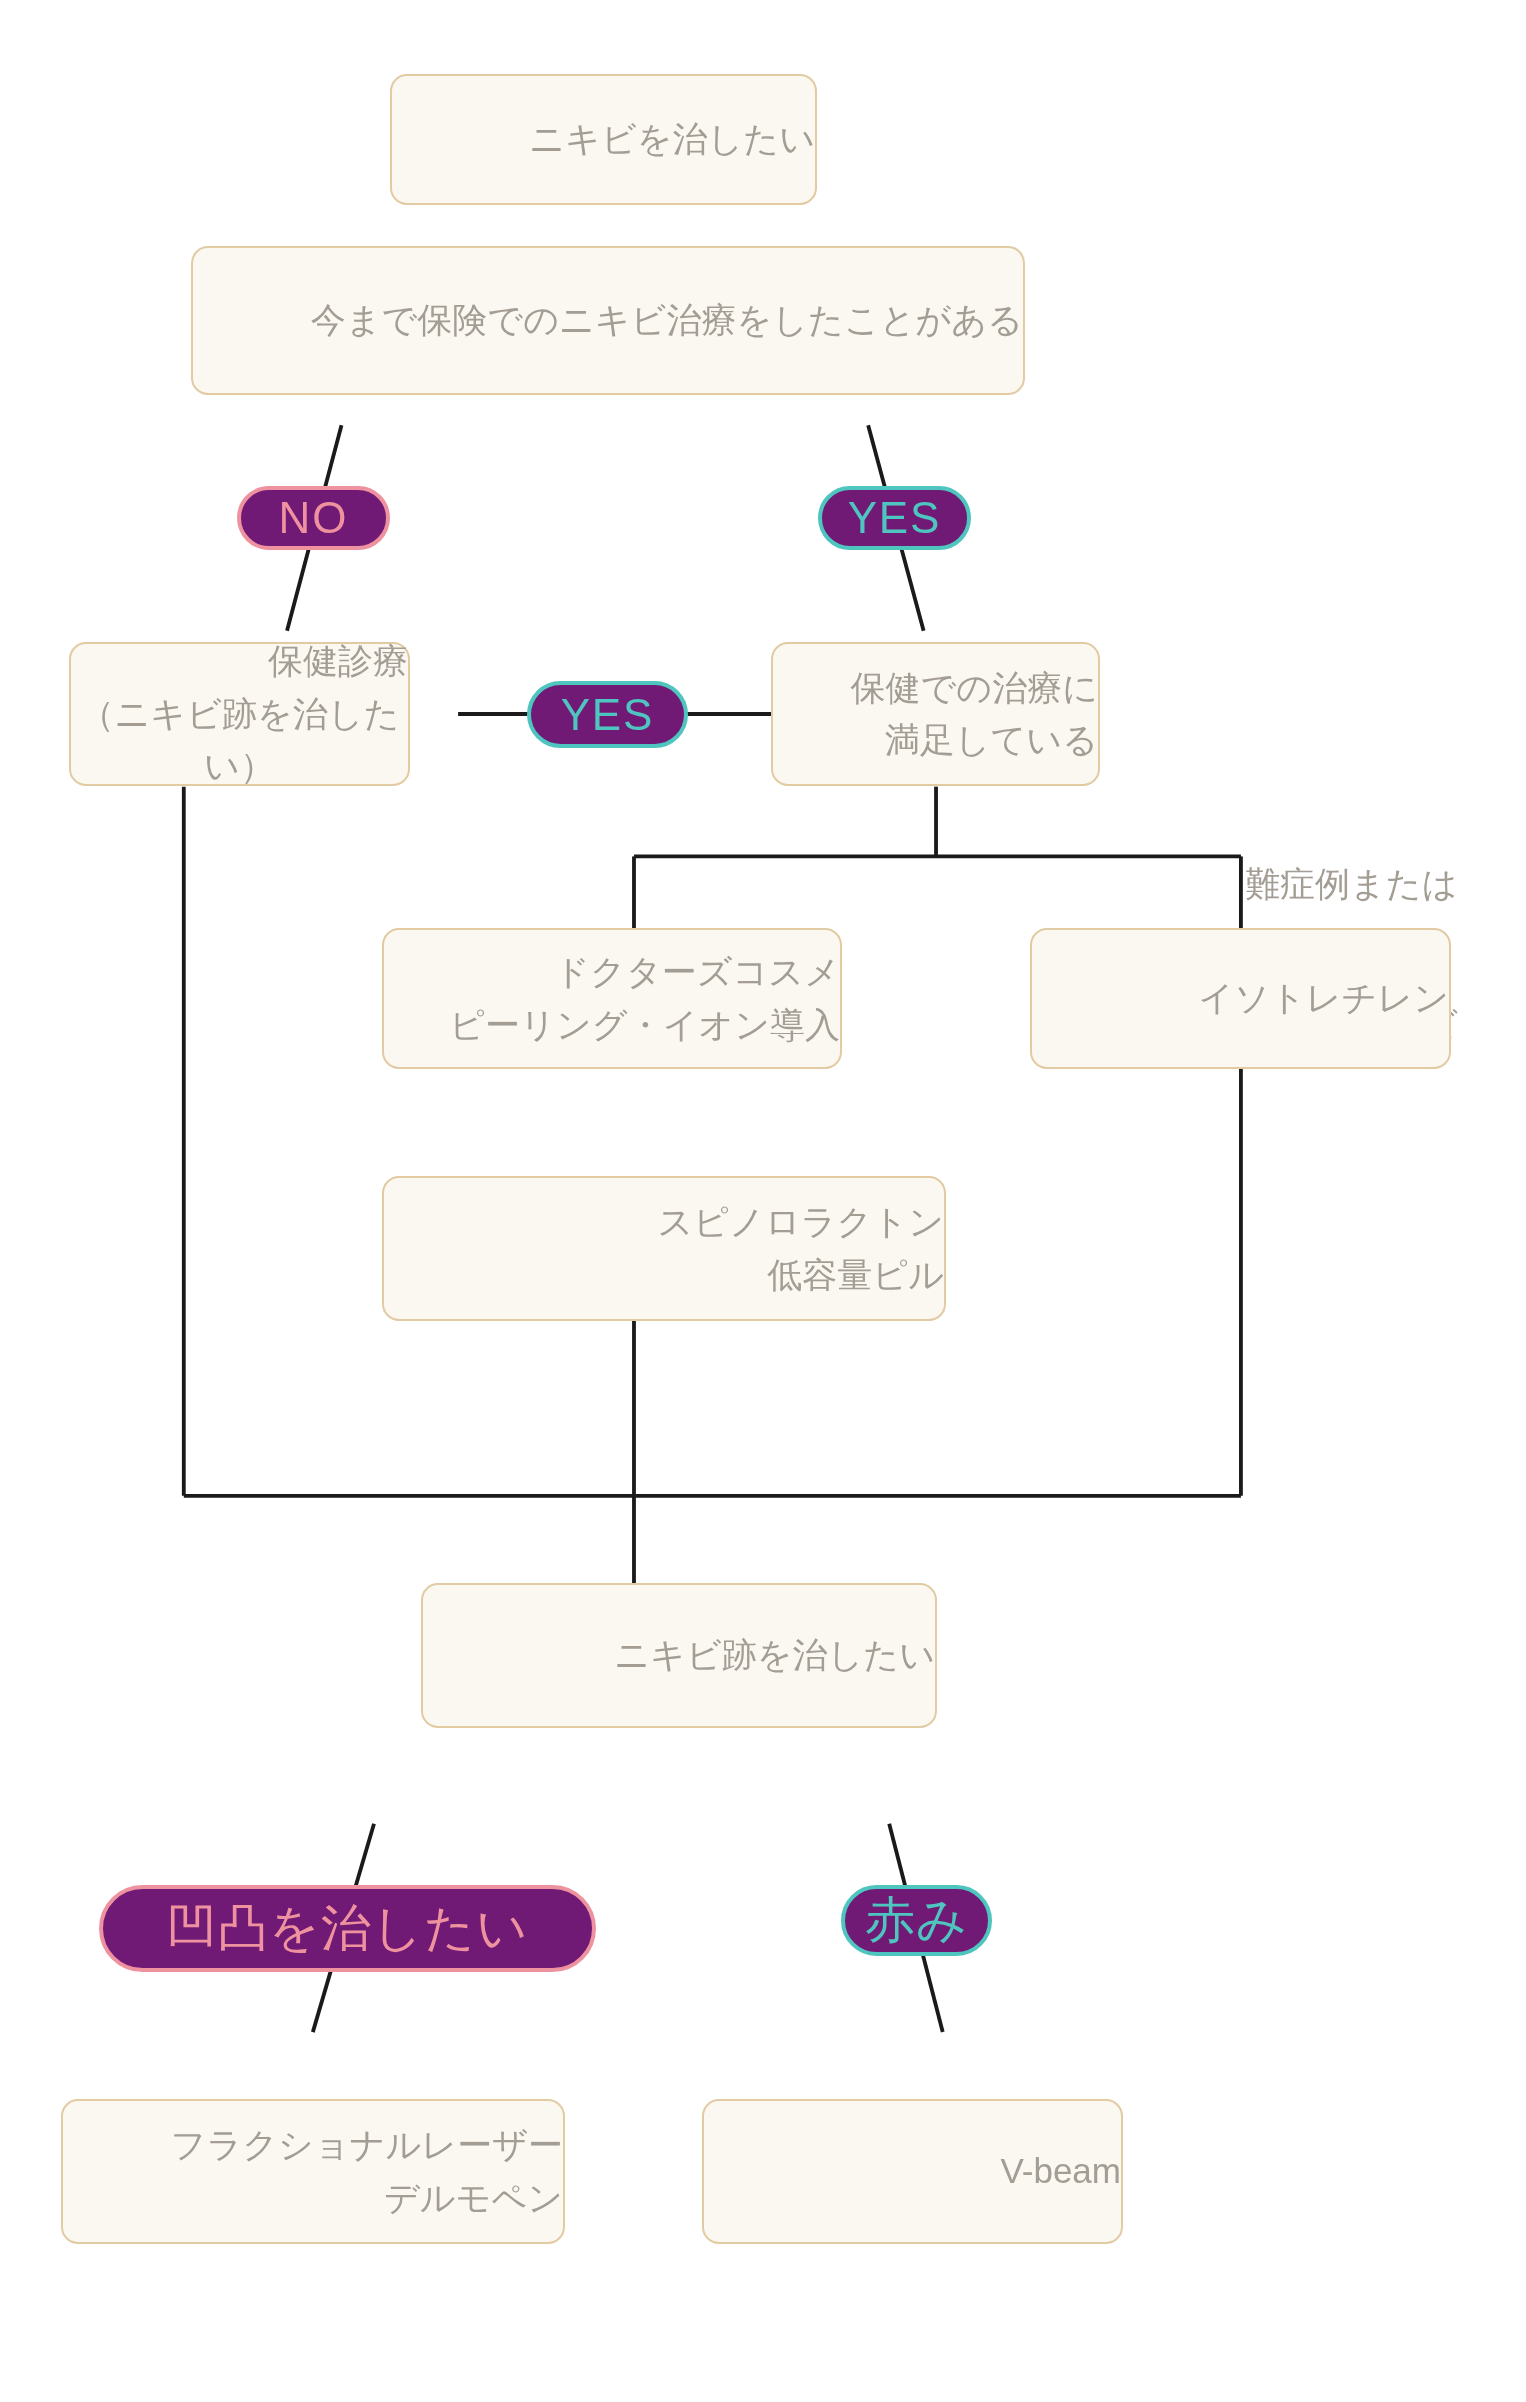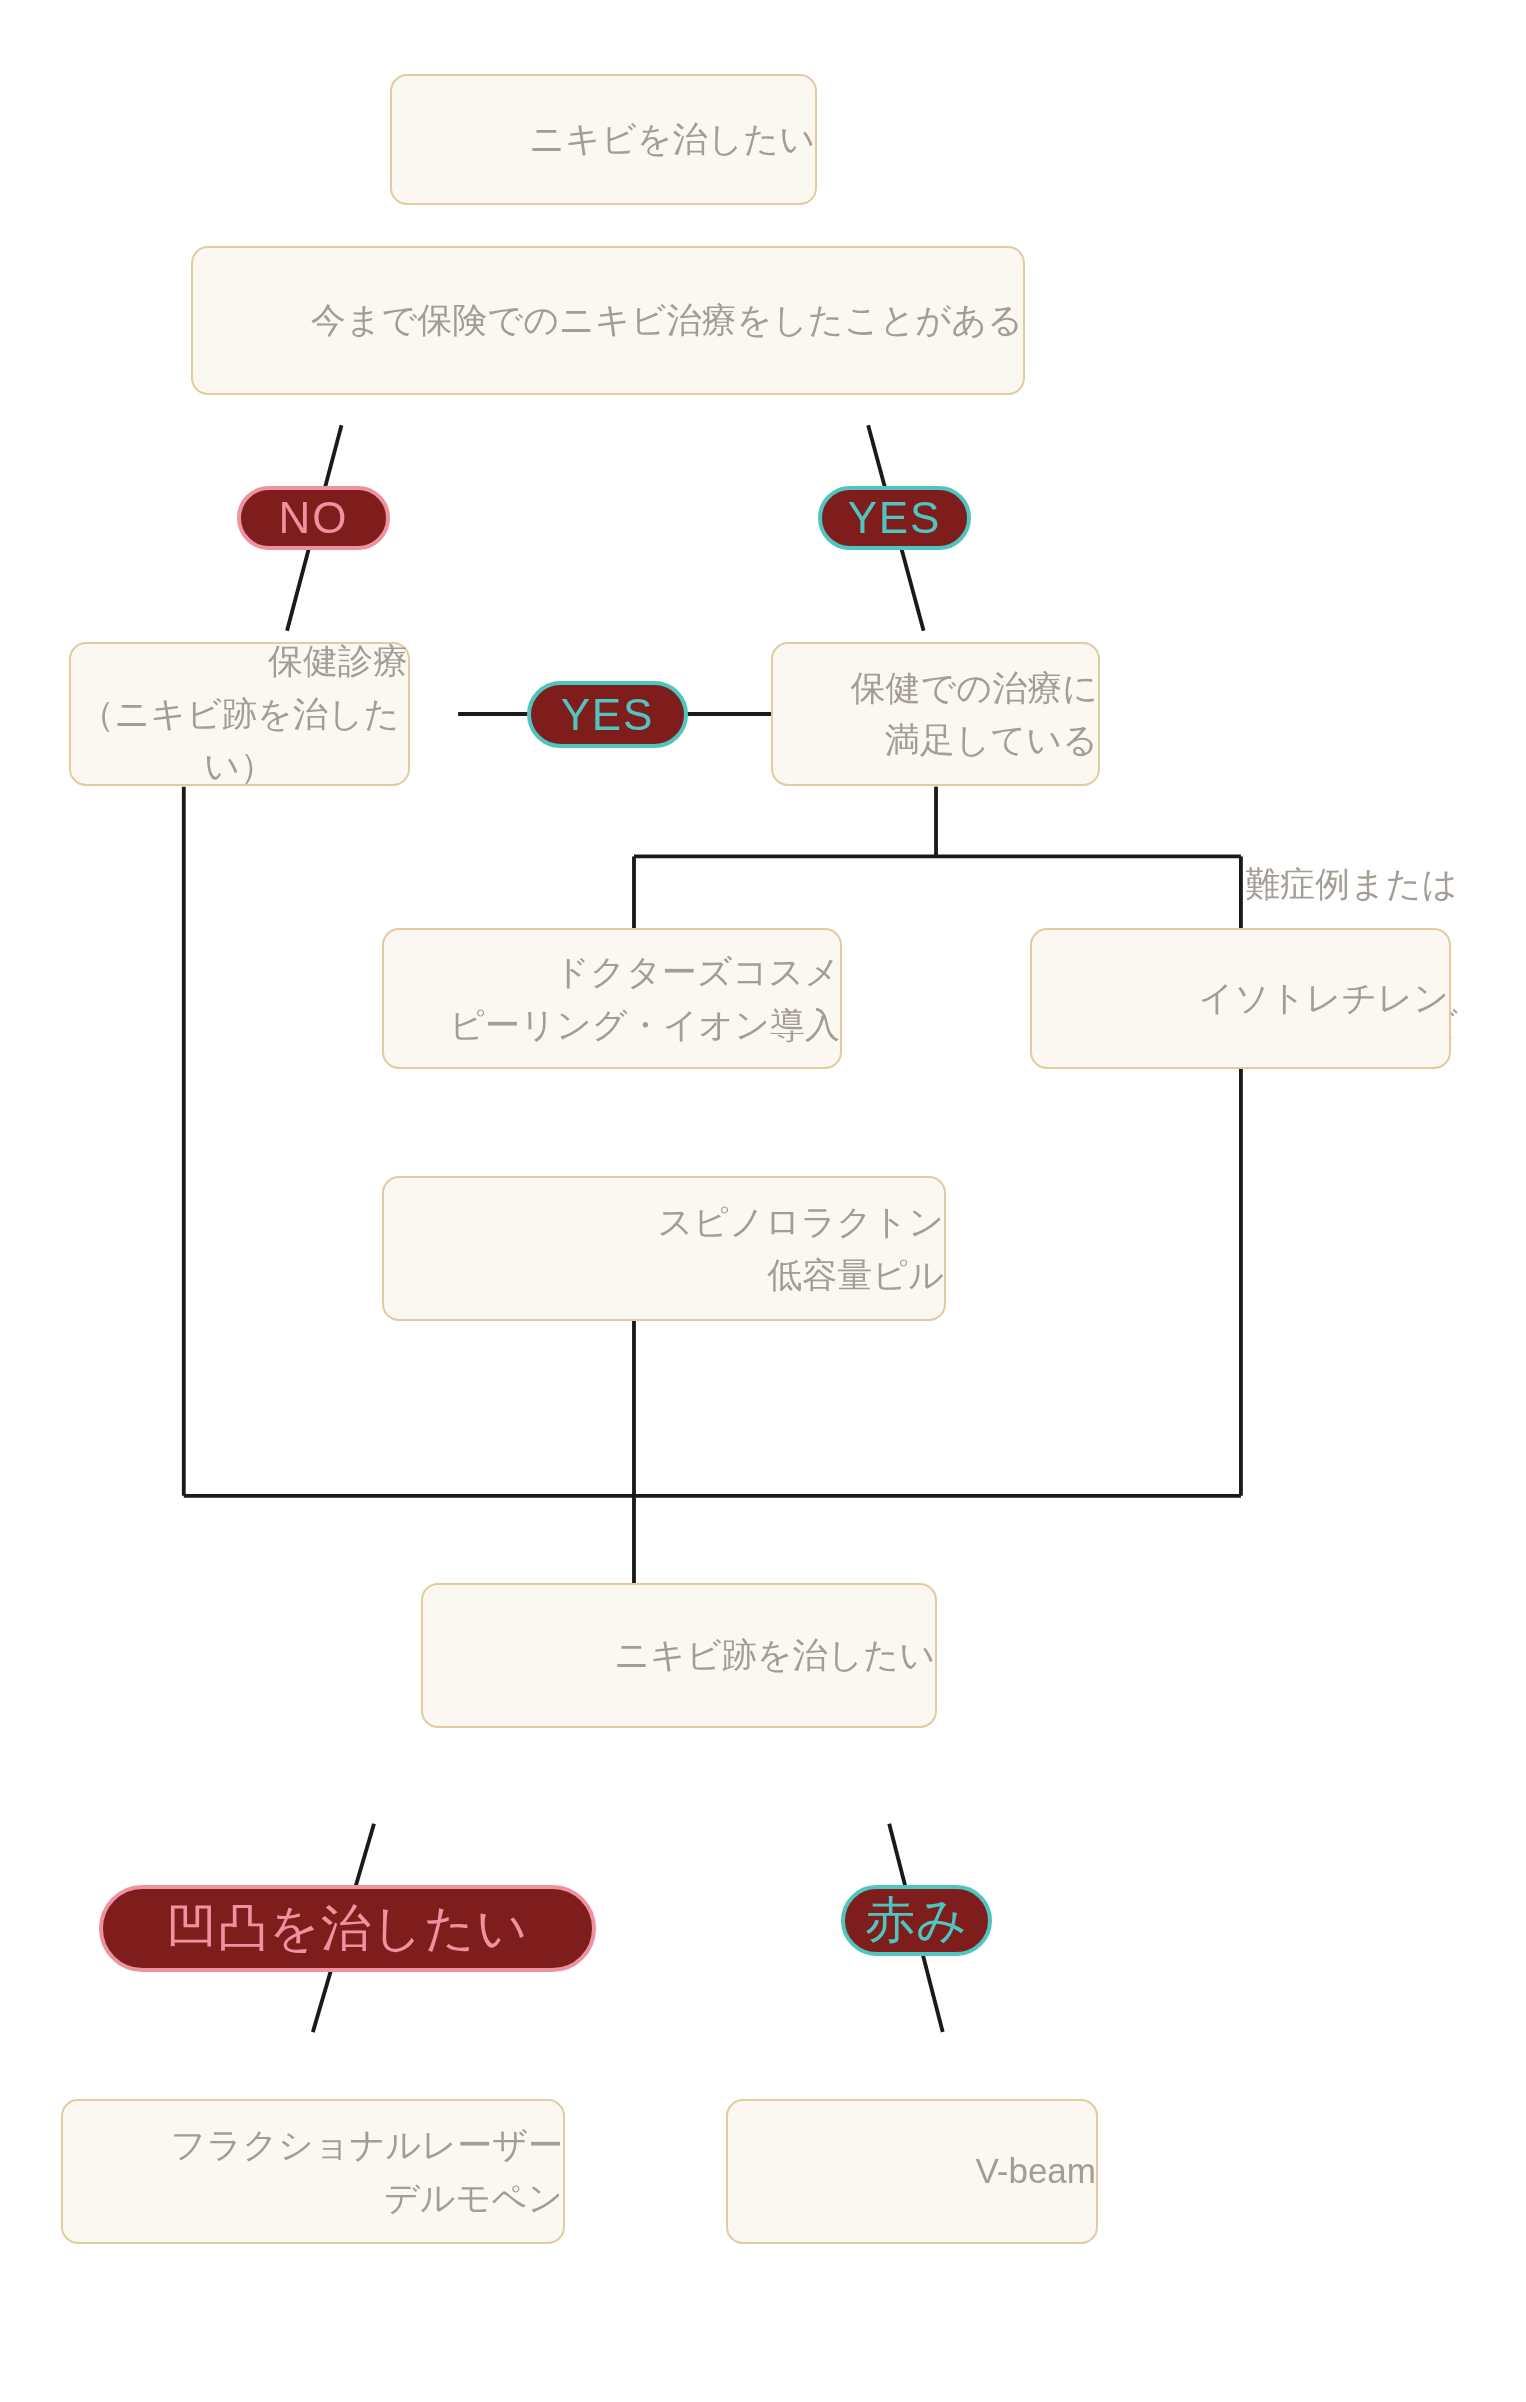--- a/index.html
+++ b/index.html
@@ -41,21 +41,21 @@
     line-height:1.5;
     display:flex;
     flex-direction:column;
     align-items:flex-end;
     justify-content:center;
     text-align:center;
   }
   .pill{
     position:absolute;
     z-index:3;
-    background:#7f1d1d;
+    background:#701a75;
     border-radius:955px;
     display:flex;
     align-items:center;
     justify-content:center;
     text-align:center;
   }
   .pill.pink{border:4.8px solid var(--pink);color:var(--pink);}
   .pill.teal{border:4.8px solid var(--teal);color:var(--teal);}
   .pill-small{font-size:44px;letter-spacing:1.9px;}
   .pill-large{font-size:50px;letter-spacing:1px;}
@@ -152,18 +152,18 @@
 
   <div class="pill teal pill-large" style="left:841px;top:1885px;width:151px;height:71px">
     <span>赤み</span>
   </div>
 
   <div class="node" style="left:61px;top:2099px;width:504px;height:145px">
     <span>フラクショナルレーザー</span>
     <span>デルモペン</span>
   </div>
 
-  <div class="node" style="left:726px;top:2099px;width:372px;height:145px">
+  <div class="node" style="left:702px;top:2099px;width:421px;height:145px">
     <span>V-beam</span>
   </div>
 
 </div>
 
 
 </body></html>

